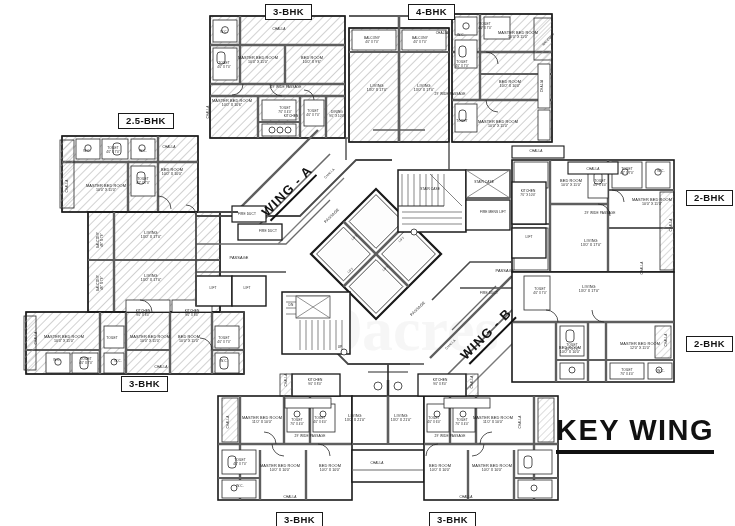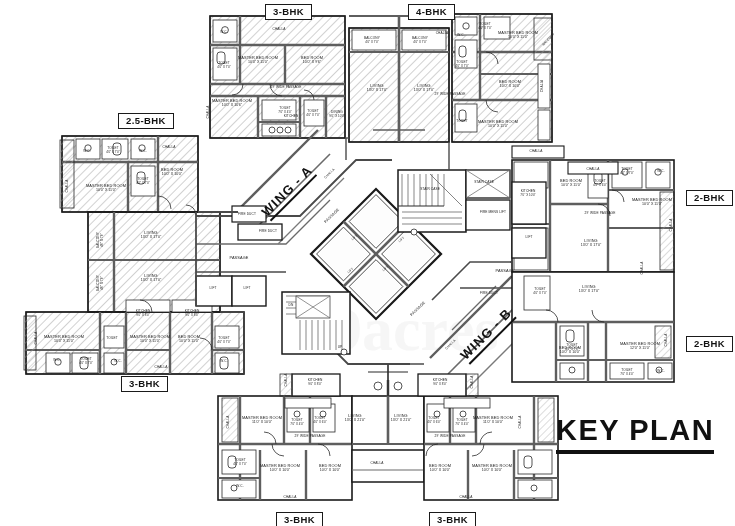--- a/index.html
+++ b/index.html
@@ -864,15 +864,15 @@
       <div class="bhk-tag" style="left: 686px; top: 336px;">2-BHK</div>
       <div class="bhk-tag" style="left: 121px; top: 376px;">3-BHK</div>
       <div class="bhk-tag" style="left: 276px; top: 512px;">3-BHK</div>
       <div class="bhk-tag" style="left: 429px; top: 512px;">3-BHK</div>
     </div>
   <div id="wing-layer">
       <div class="wing-label" style="left: 288px; top: 192px; transform: translate(-50%, -50%) rotate(-45deg);">WING - A</div>
       <div class="wing-label" style="left: 487px; top: 335px; transform: translate(-50%, -50%) rotate(-45deg);">WING - B</div>
     </div>
 
-  <div id="key-plan-title">KEY PLAN</div>
+  <div id="key-plan-title">KEY WING</div>
 
 </div>
 
 </body></html>

